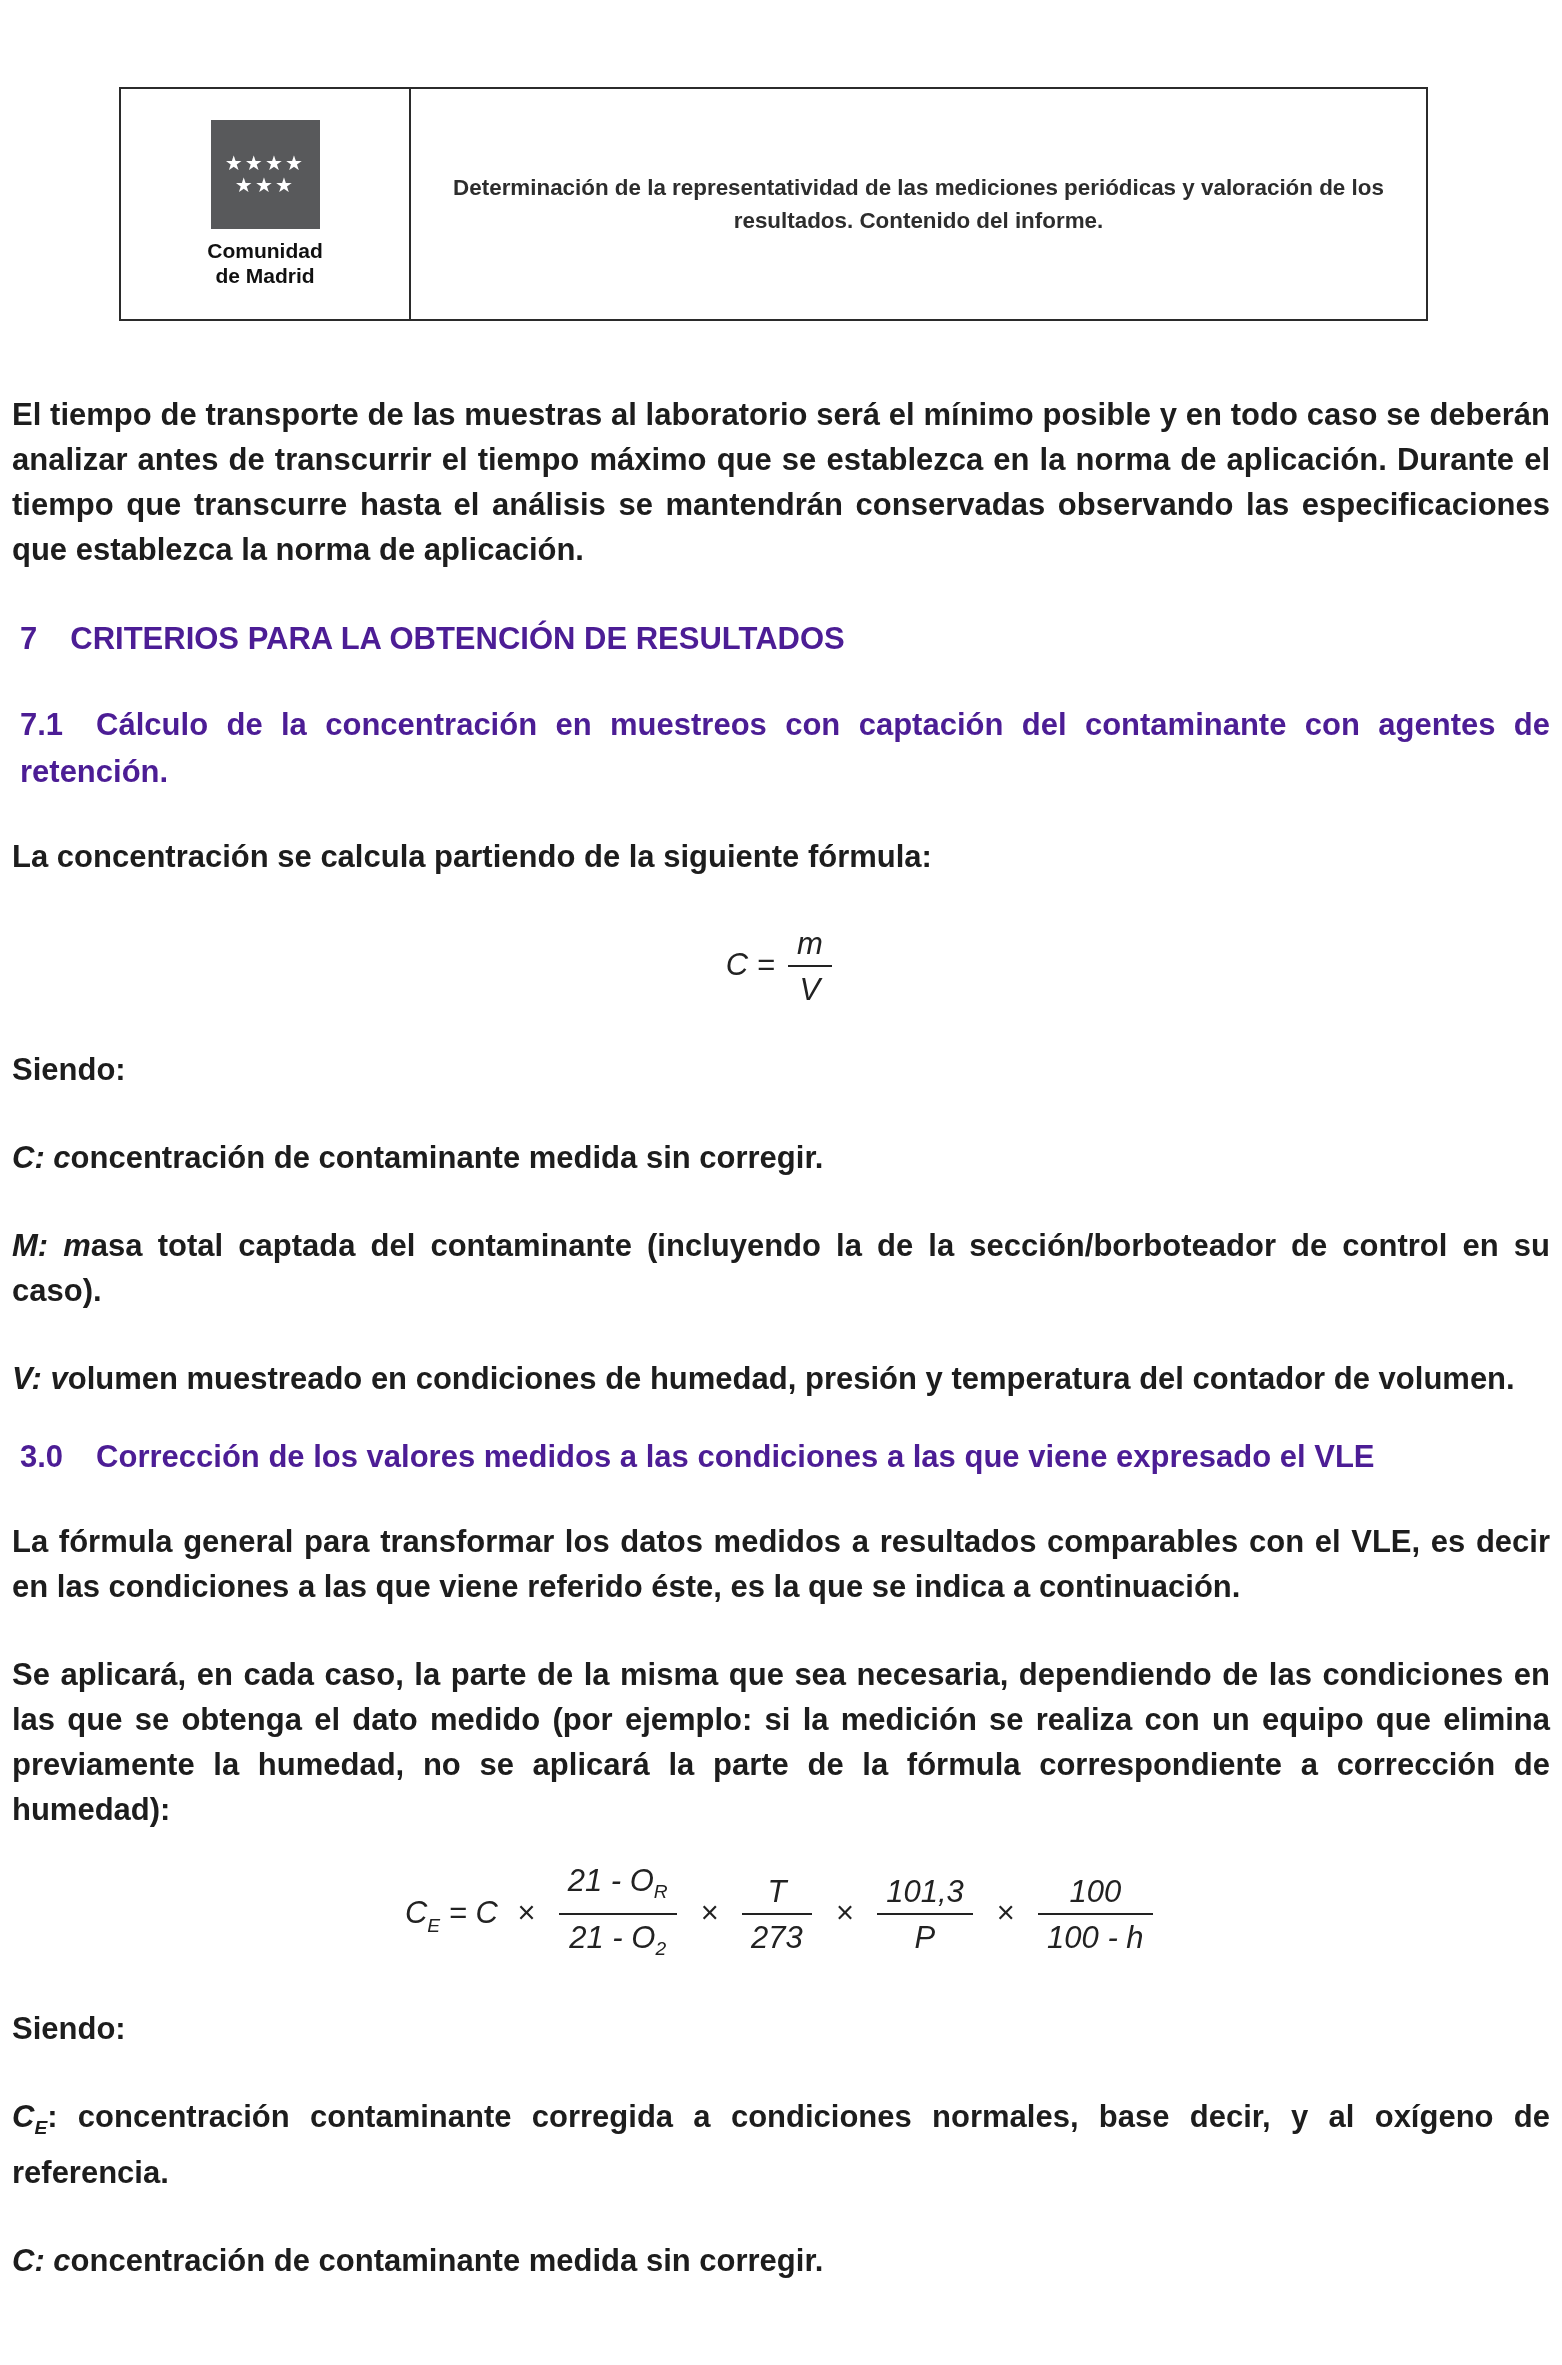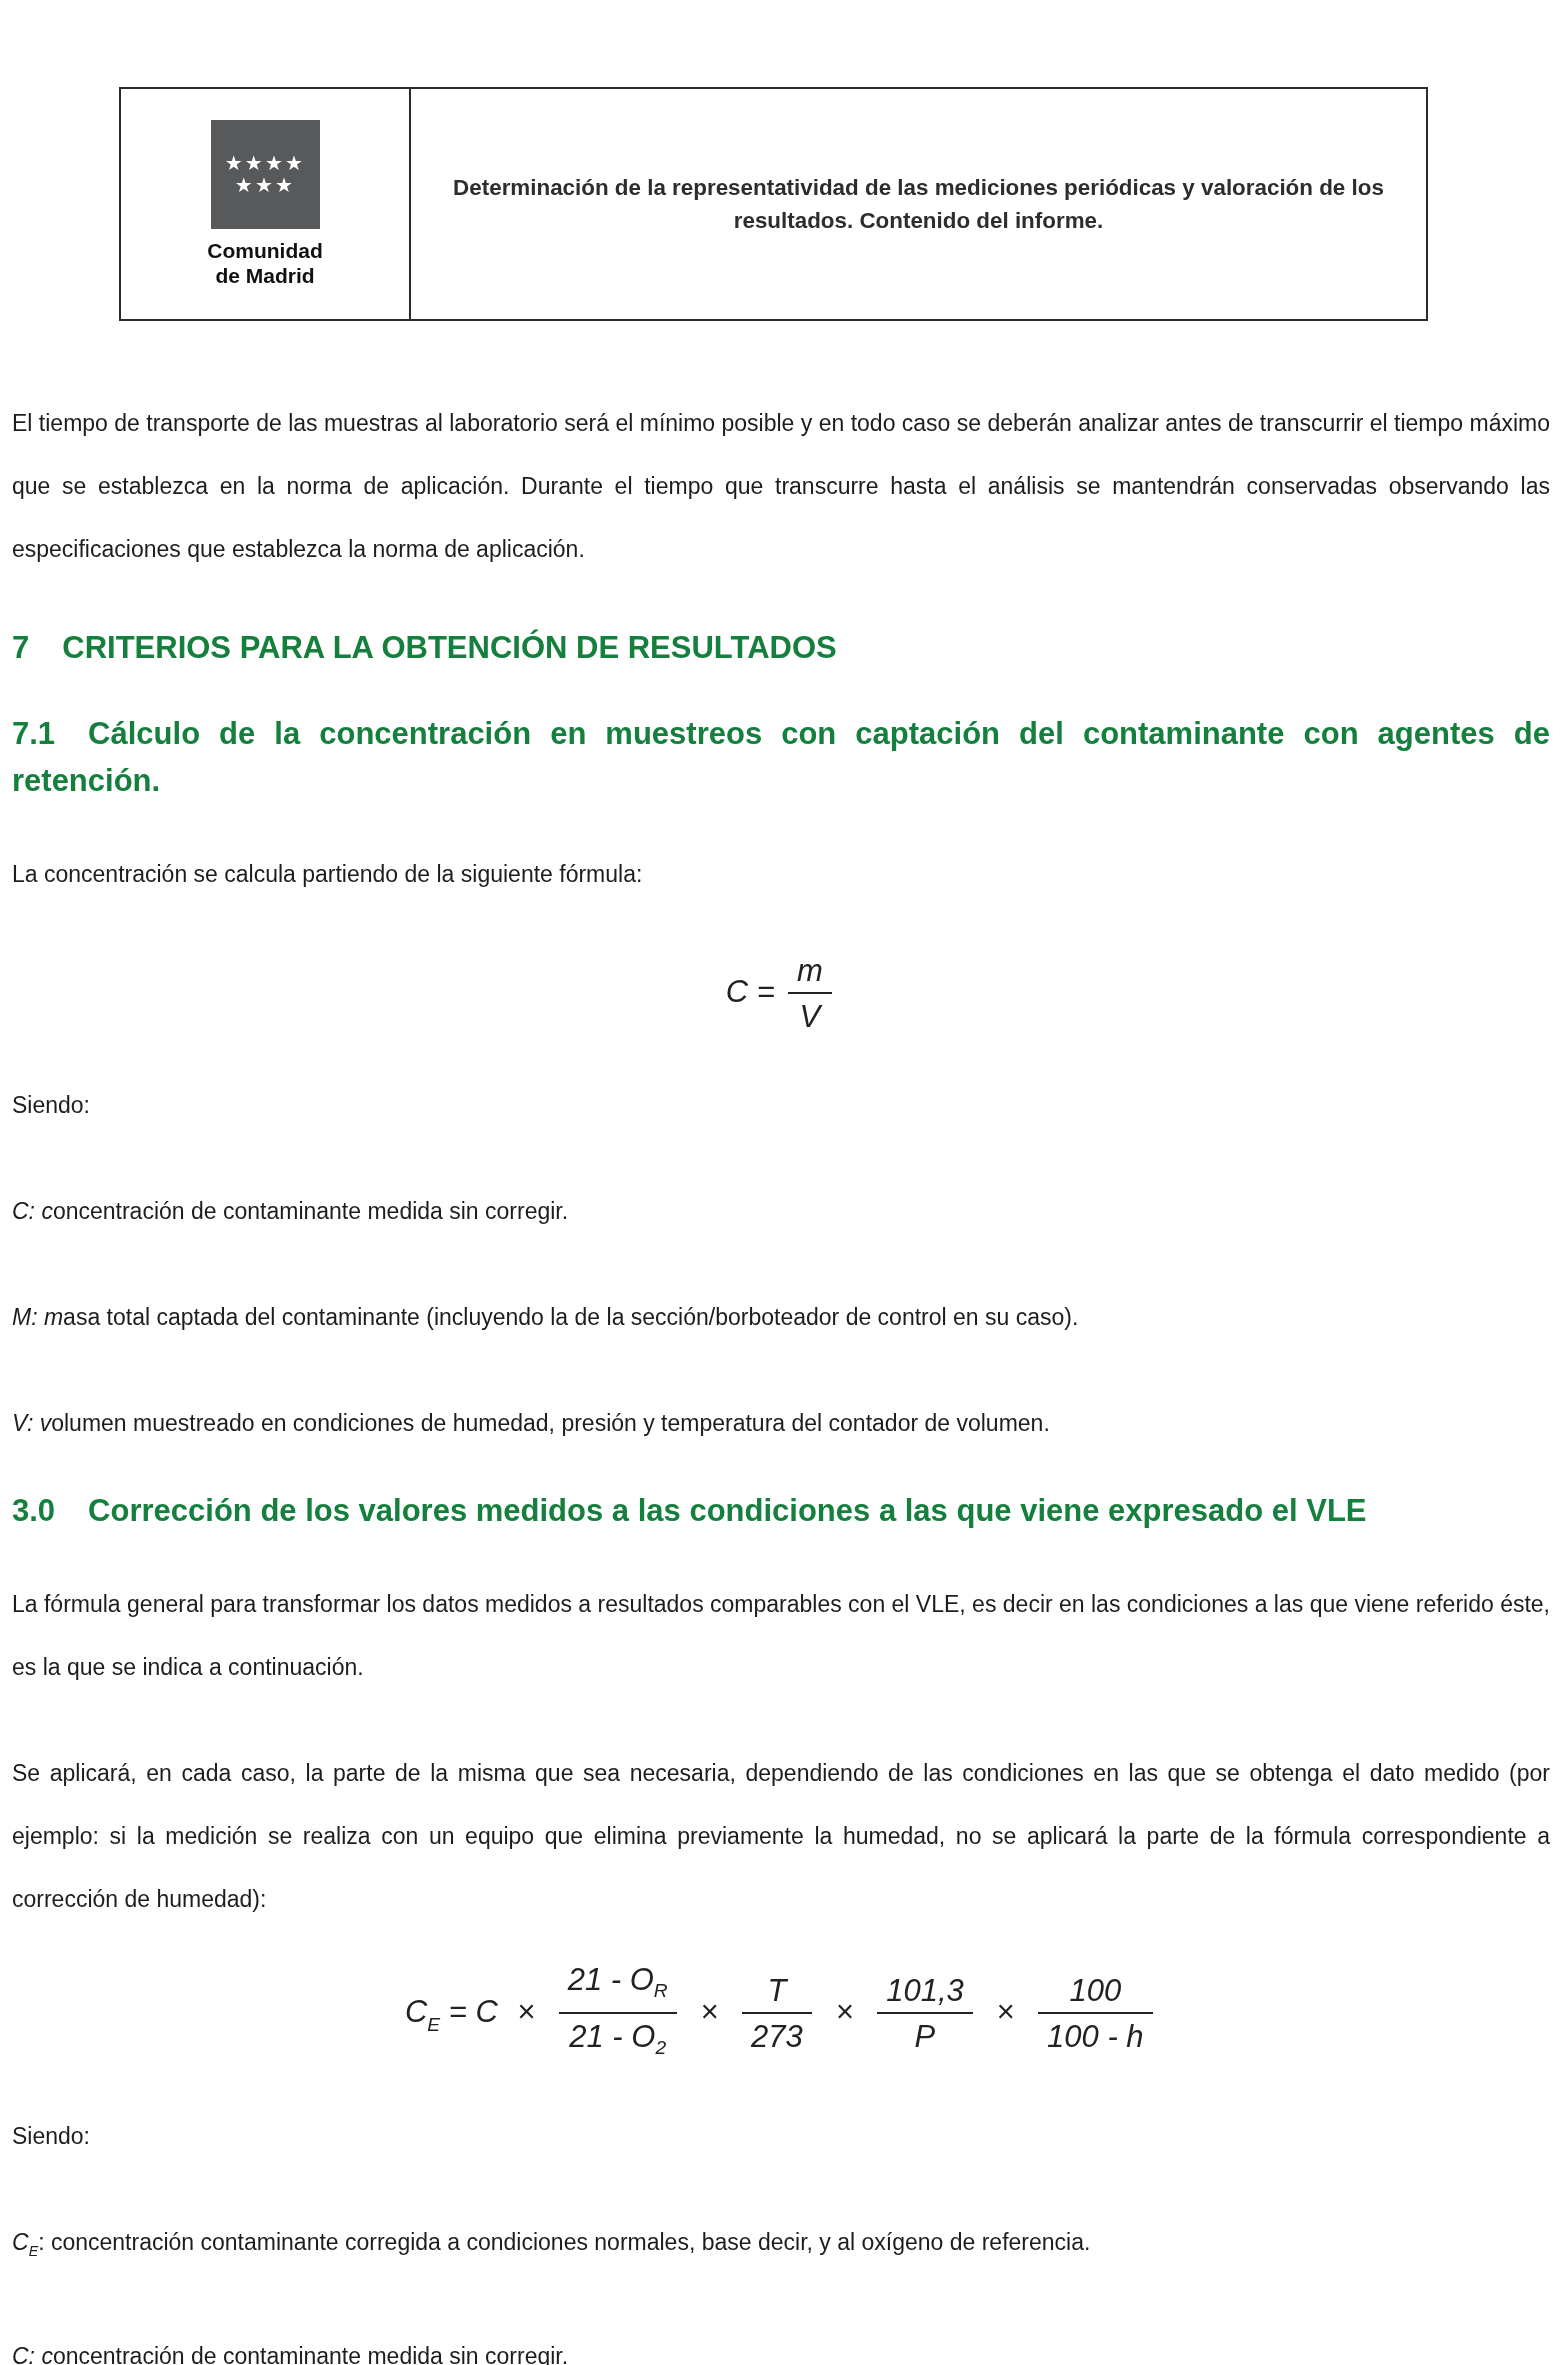--- a/index.html
+++ b/index.html
@@ -70,32 +70,33 @@
     text-align: center;
     color: #2d2d2d;
   }
 
   
   .doc-body {
     position: absolute;
     left: 12px; right: 12px; top: 392px;
   }
   .para {
-    font-size: 23px;
-    line-height: 63px;
+    font-size: 31px;
+    line-height: 45px;
     text-align: justify;
     margin: 0 0 43px 0;
+    font-weight: bold;
   }
   .heading {
     font-size: 31px;
     line-height: 47px;
     font-weight: bold;
     text-align: justify;
-    margin: 0 0 39px 0;
-    color: #15803d;
+    margin: 0 0 39px 8px;
+    color: #4c1d95;
   }
   .heading .hnum { margin-right: 33px; }
   .term { font-style: italic; }
 
   
   .formula {
     text-align: center;
     font-style: italic;
     font-size: 31px;
     line-height: 39px;

